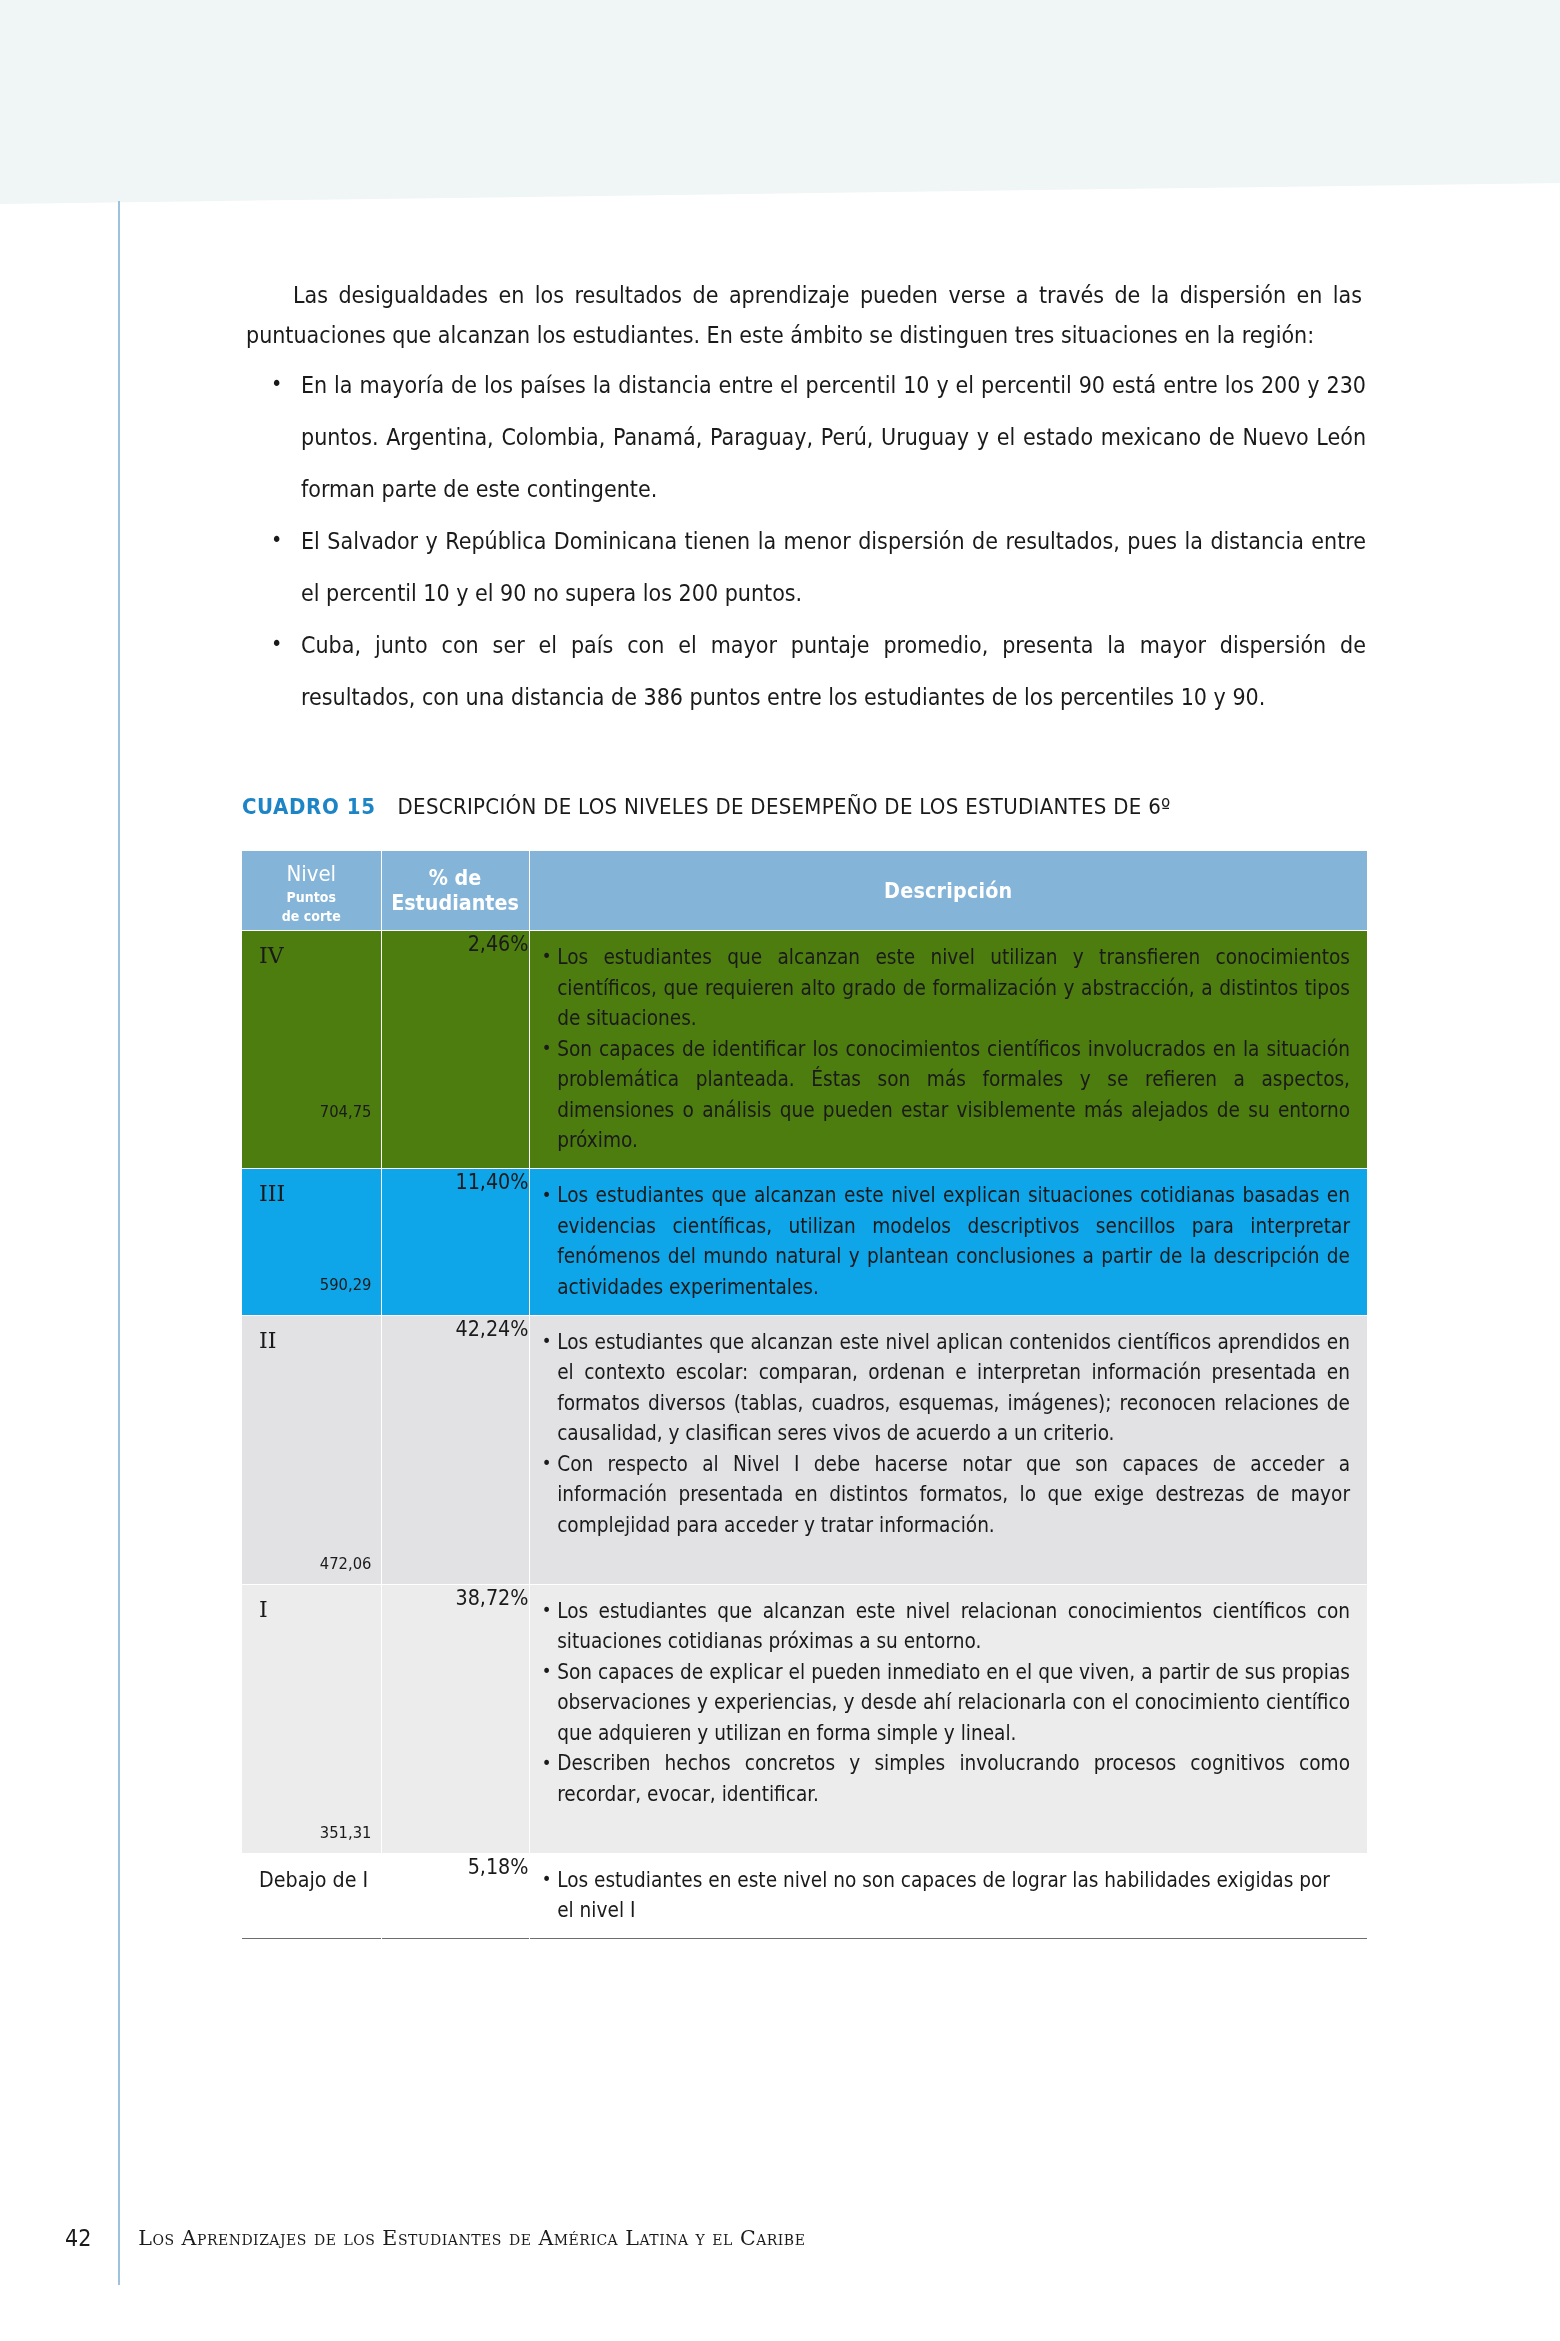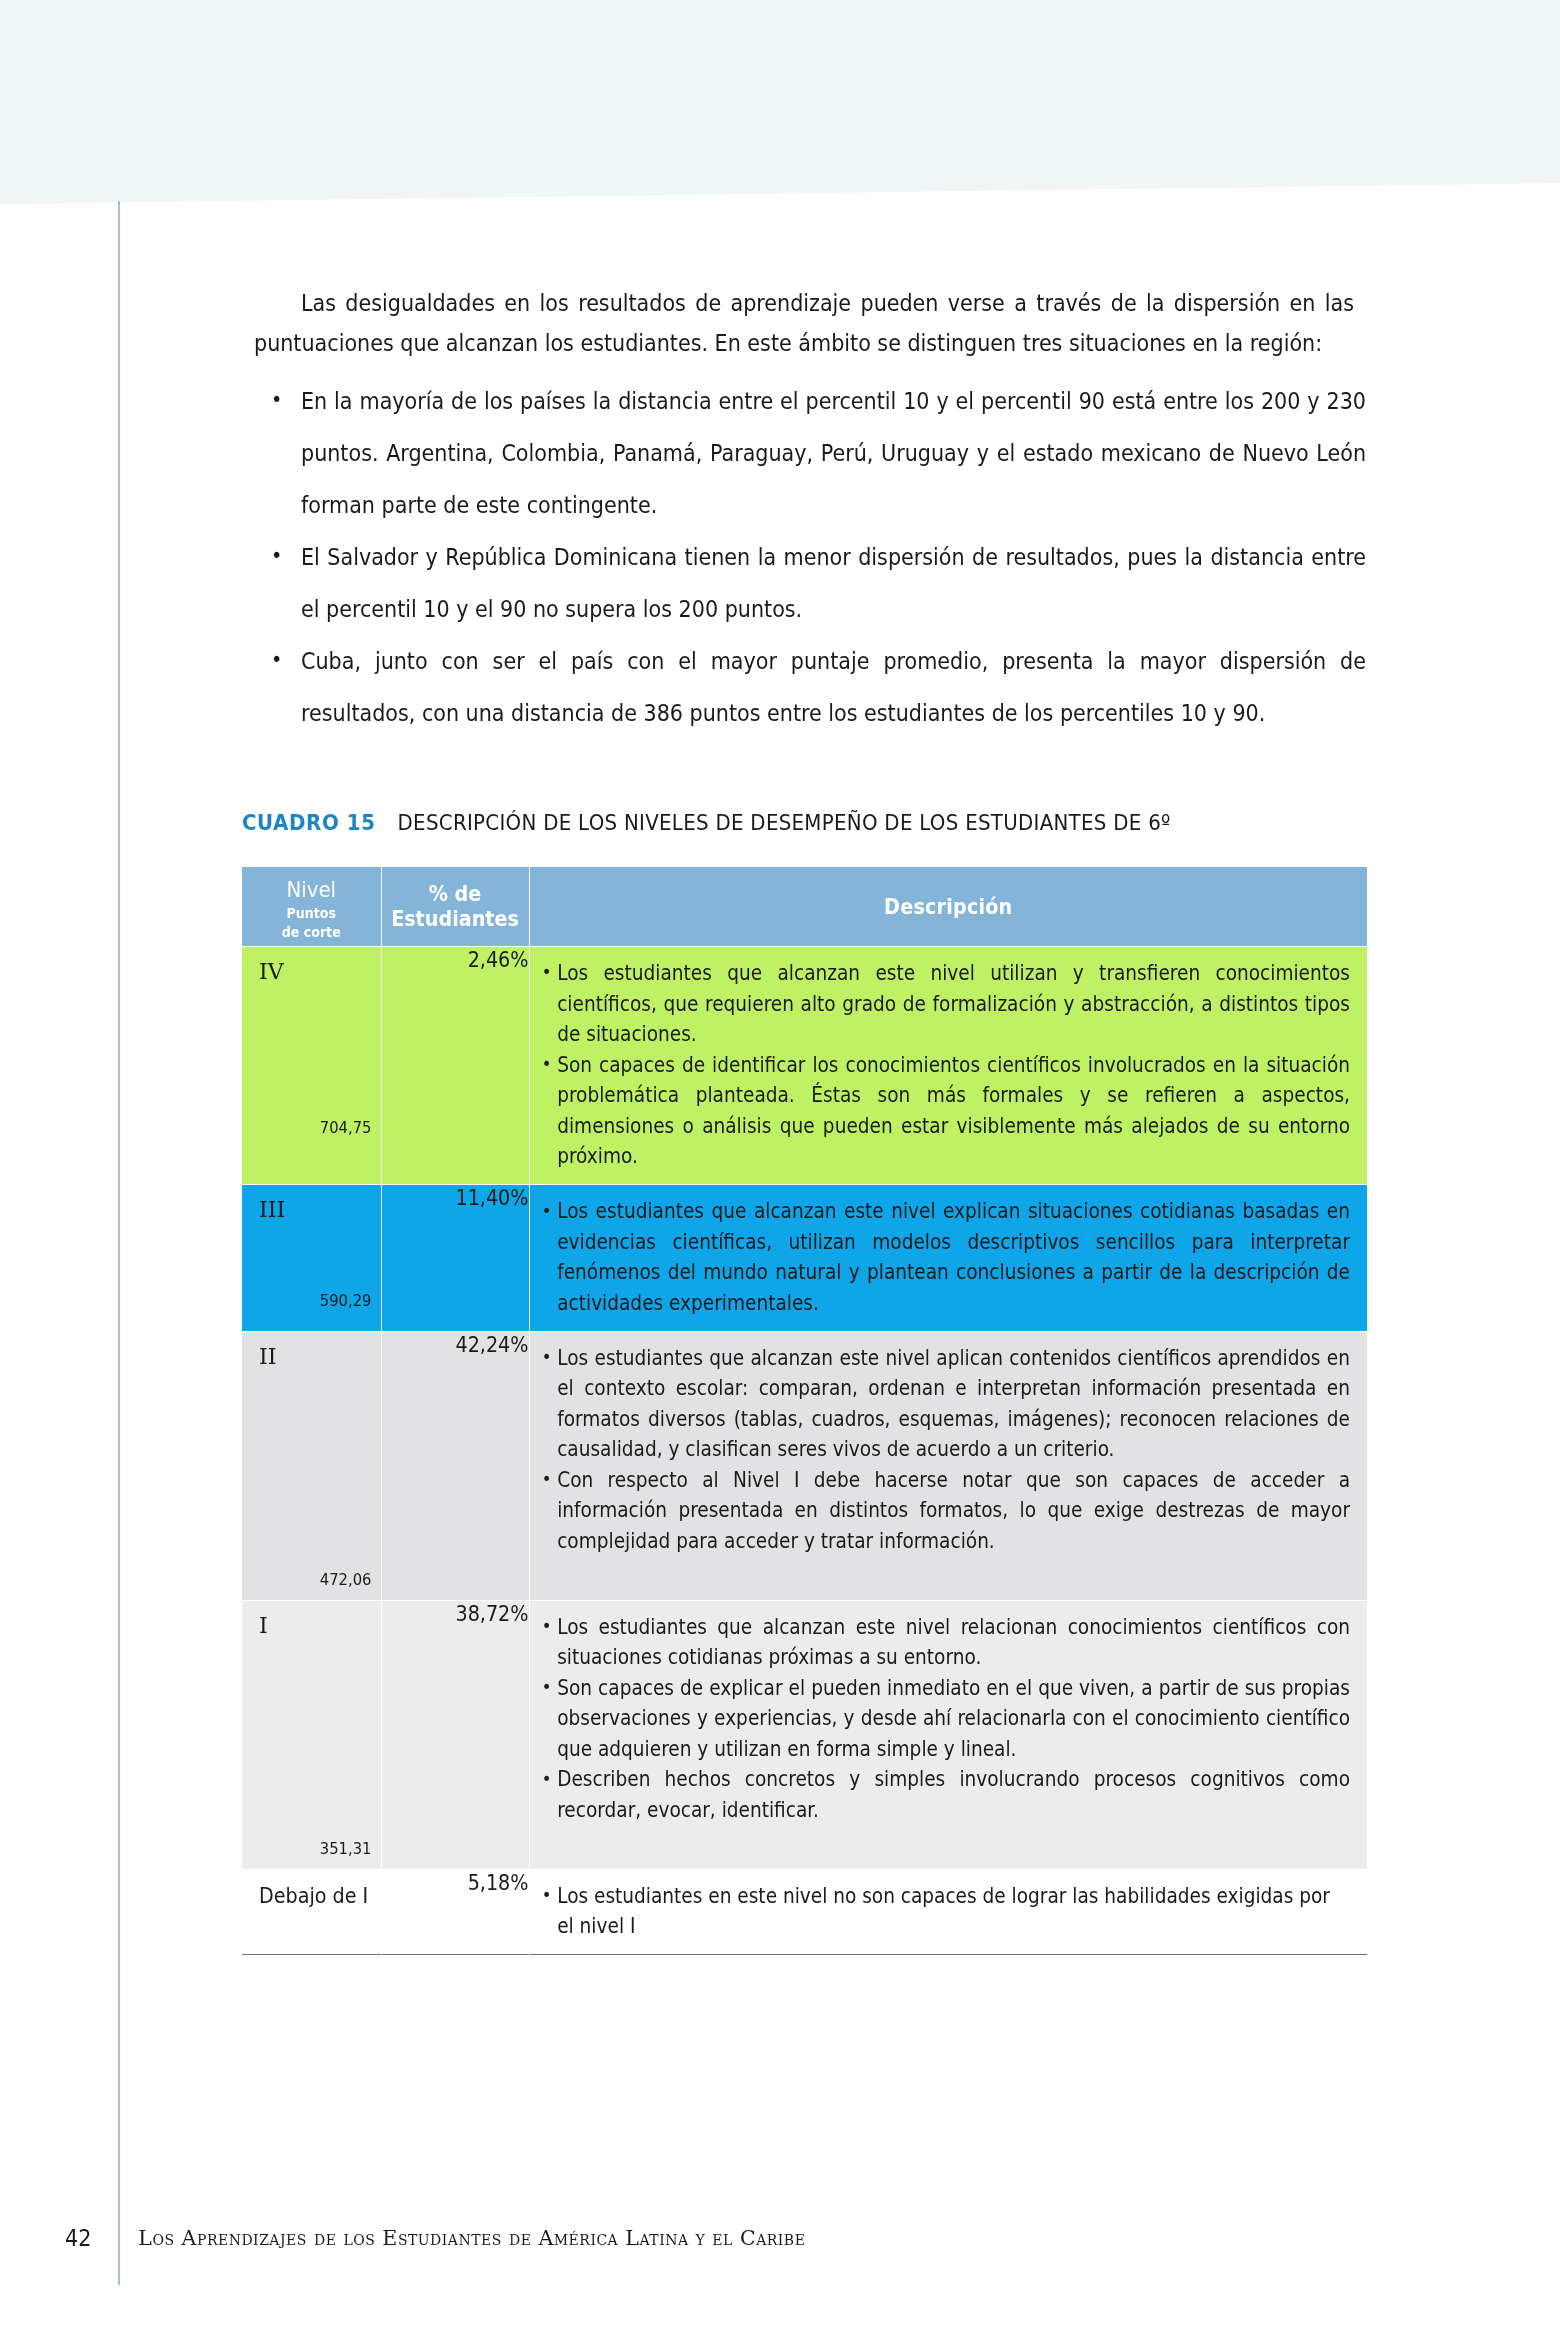--- a/index.html
+++ b/index.html
@@ -43,21 +43,21 @@
   }
 
   
   .para {
     font-family: "DejaVu Sans Condensed", "Liberation Sans Narrow", "Liberation Sans", sans-serif;
     font-size: 23px;
     line-height: 40px;
     color: #1a1a1a;
     text-align: justify;
     text-justify: inter-word;
-    margin: 12px;
+    margin: 4px;
     font-stretch: condensed;
   }
   .para.lead { text-indent: 47px; }
 
   ul.bullets {
     list-style: none;
     margin: 0;
     padding: 0;
   }
   ul.bullets > li {
@@ -219,21 +219,21 @@
   .cell-desc li::before {
     content: "\2022";
     position: absolute;
     left: 1.5px;
     top: -0.8px;
     font-size: 18.3px;
   }
   .cell-desc li.nojust { text-align: left; }
 
   
-  tr.row-iv  td { background: #bef264; margin-top: 10px; }
+  tr.row-iv  td { background: #4d7c0f; margin-top: 10px; }
   tr.row-iii td { background: #0ea5e9; }
   tr.row-ii  td { background: #e2e2e5; }
   tr.row-i   td { background: #ececed; }
   tr.row-bd  td { background: #ffffff; }
   tr.row-bd  td { border-top: 1.5px solid #6d6e70; }
 
   
   #footer {
     position: absolute;
     left: 65px;

